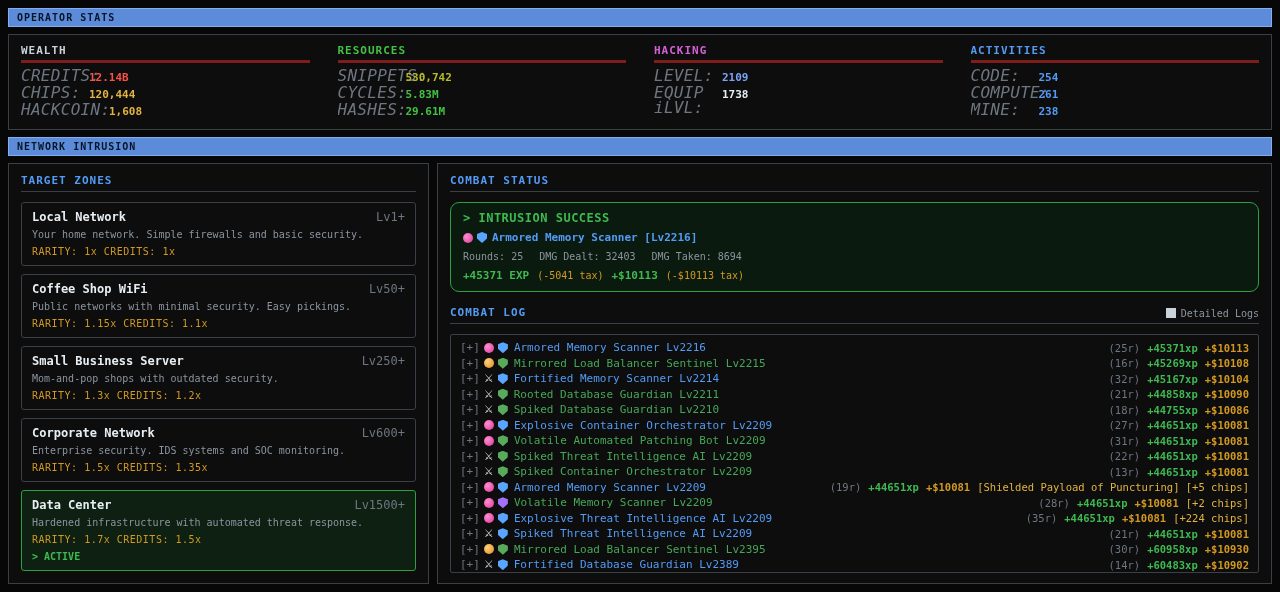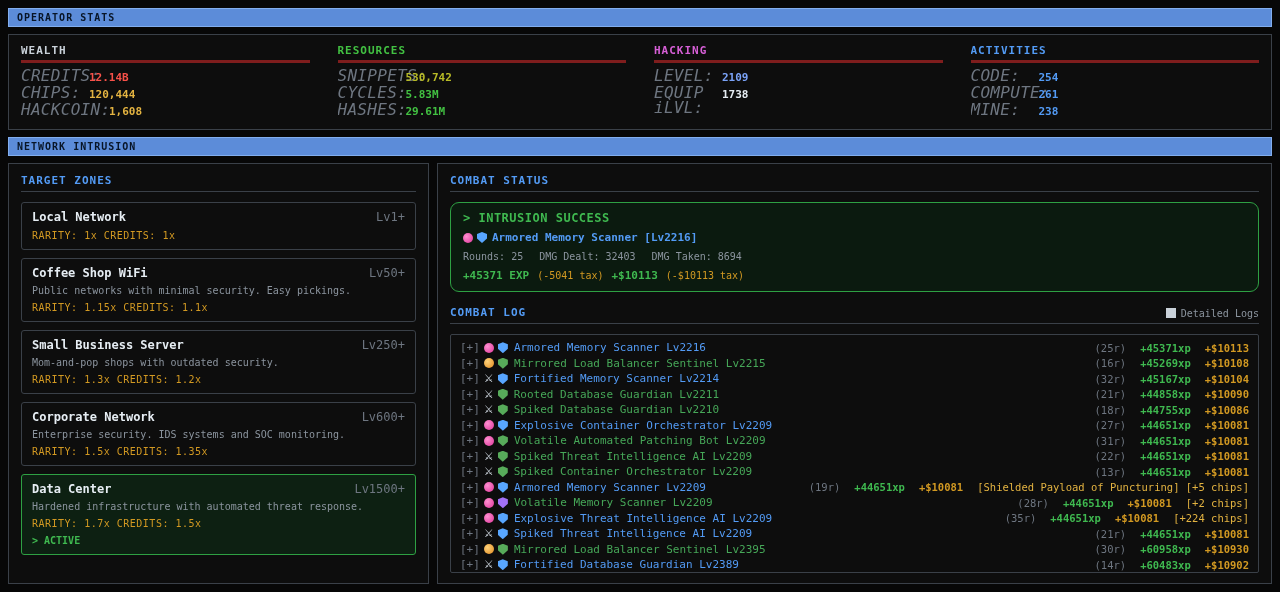--- a/index.html
+++ b/index.html
@@ -73,21 +73,21 @@
   .log-header-row .panel-header{border:none;margin:0;padding:0;}
   .detailed{display:flex;align-items:flex-start;gap:5px;color:#8b949e;font-size:10px;cursor:pointer;}
   .checkbox{width:10px;height:10px;background:#c9d1d9;display:inline-block;flex:none;}
   .log-box{flex:1;border:1px solid #3a4048;border-radius:2px;padding:5px 9px;overflow:hidden;min-height:0;}
   .log-row{display:flex;justify-content:space-between;align-items:center;height:15.5px;white-space:nowrap;}
   .log-left{display:flex;align-items:center;gap:4px;min-width:0;font-size:11px;}
   .log-prefix{color:#6e7681;}
   .log-name{margin-left:2px;}
   .nc-blue{color:#539bf5;}
   .nc-green{color:#46a758;}
-  .log-right{display:flex;align-items:baseline;gap:14px;font-size:10.5px;flex:none;}
+  .log-right{display:flex;align-items:baseline;gap:7px;font-size:10.5px;flex:none;}
   .log-rounds{color:#6e7681;}
   .log-xp{color:#3fb950;font-weight:bold;}
   .log-money{color:#d29922;font-weight:bold;}
   .log-extra{color:#e3b341;}
 
   
   .ico{display:inline-block;flex:none;}
   .ico-orb{width:10px;height:10px;border-radius:50%;background:radial-gradient(circle at 35% 35%,#ff8fd0,#dd3498);}
   .ico-coin{width:10px;height:10px;border-radius:50%;background:radial-gradient(circle at 35% 35%,#ffd27a,#e08a1e);}
   .ico-swords{color:#c9d1d9;font-size:11px;line-height:11px;font-family:"DejaVu Sans",sans-serif;}
@@ -185,20 +185,21 @@
   <div class="main">
 
     <div class="panel zones-panel">
       <div class="panel-header">TARGET ZONES</div>
       <div class="zone-list" id="zones">
           <div class="zone-card ">
             <div class="zone-title-row">
               <span class="zone-name">Local Network</span>
               <span class="zone-level">Lv1+</span>
             </div>
+            <div class="zone-desc">Your home network. Simple firewalls and basic security.</div>
             <div class="zone-rarity">RARITY: 1x CREDITS: 1x</div>
           </div>
           <div class="zone-card ">
             <div class="zone-title-row">
               <span class="zone-name">Coffee Shop WiFi</span>
               <span class="zone-level">Lv50+</span>
             </div>
             <div class="zone-desc">Public networks with minimal security. Easy pickings.</div>
             <div class="zone-rarity">RARITY: 1.15x CREDITS: 1.1x</div>
           </div>

